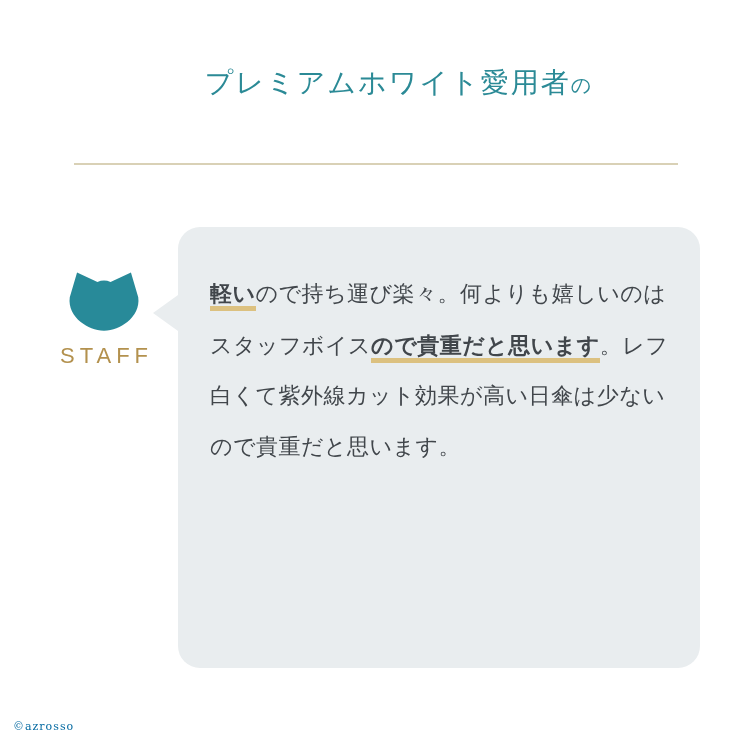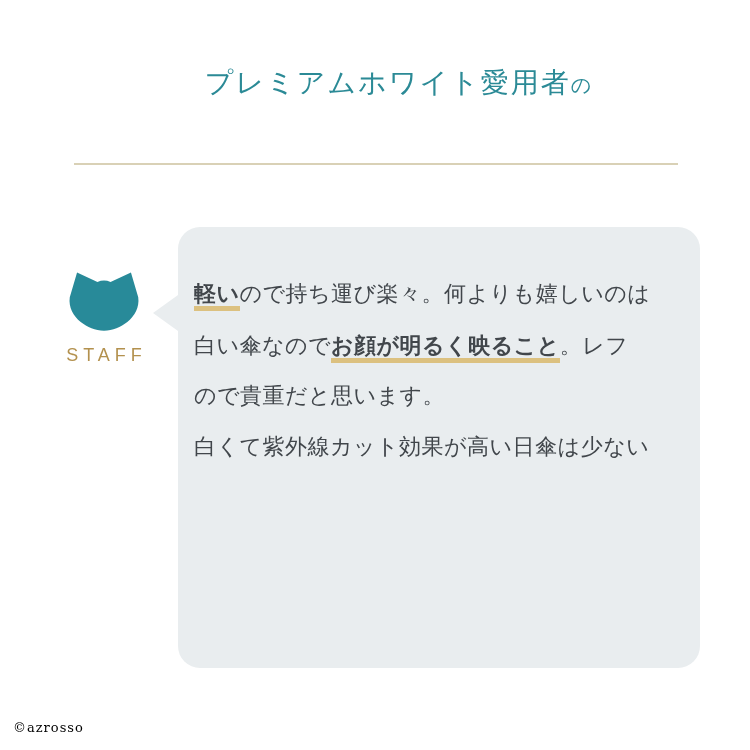--- a/index.html
+++ b/index.html
@@ -49,37 +49,37 @@
     height: 67px;
   }
   .staff-label {
     position: absolute;
     left: 42px;
     top: 344px;
     width: 124px;
     text-align: center;
     font-family: "Liberation Sans", sans-serif;
     color: #b3914e;
-    font-size: 18px;
+    font-size: 22px;
     letter-spacing: 5px;
     line-height: 23px;
     text-indent: 5px;
   }
   .staff-label span { display: block; }
 
   
   .bubble {
     position: absolute;
     left: 178px;
     top: 227px;
     width: 522px;
     height: 441px;
     background: #e9edef;
     border-radius: 22px;
-    padding: 41px 38px 0 16px;
+    padding: 41px 38px 0 32px;
   }
   .bubble .tail {
     position: absolute;
     left: -25px;
     top: 68px;
     width: 0;
     height: 0;
     border-top: 18px solid transparent;
     border-bottom: 18px solid transparent;
     border-right: 25px solid #e9edef;
@@ -94,22 +94,22 @@
   .bubble .line .hl {
     font-weight: 700;
     border-bottom: 5px solid rgba(217, 184, 108, 0.85);
   }
 
   
   .watermark {
     position: absolute;
     left: 13px;
     top: 720px;
-    color: #000000;
-    font-size: 13px;
+    color: #0369a1;
+    font-size: 11px;
     letter-spacing: 1px;
     text-align: right;
   }
 </style>
 </head>
 <body>
 
 <div class="canvas">
 
   <h1 class="title">
@@ -123,21 +123,21 @@
   </svg>
 
   <div class="staff-label">
     <span>STAFF</span>
   </div>
 
   <div class="bubble">
     <div class="tail"></div>
     <div>
         <p class="line"><span class="hl">軽い</span><span>ので持ち運び楽々。何よりも嬉しいのは</span></p>
-        <p class="line"><span>白い傘なので</span><span class="hl">お顔が明るく映ること</span><span>。レフ</span></p>
+        <p class="line"><span>スタッフボイス</span><span class="hl">ので貴重だと思います</span><span>。レフ</span></p>
+        <p class="line"><span>白くて紫外線カット効果が高い日傘は少ない</span></p>
         <p class="line"><span>ので貴重だと思います。</span></p>
-        <p class="line"><span>白くて紫外線カット効果が高い日傘は少ない</span></p>
       </div>
   </div>
 
   <div class="watermark">©azrosso</div>
 
 </div>
 
 </body></html>

